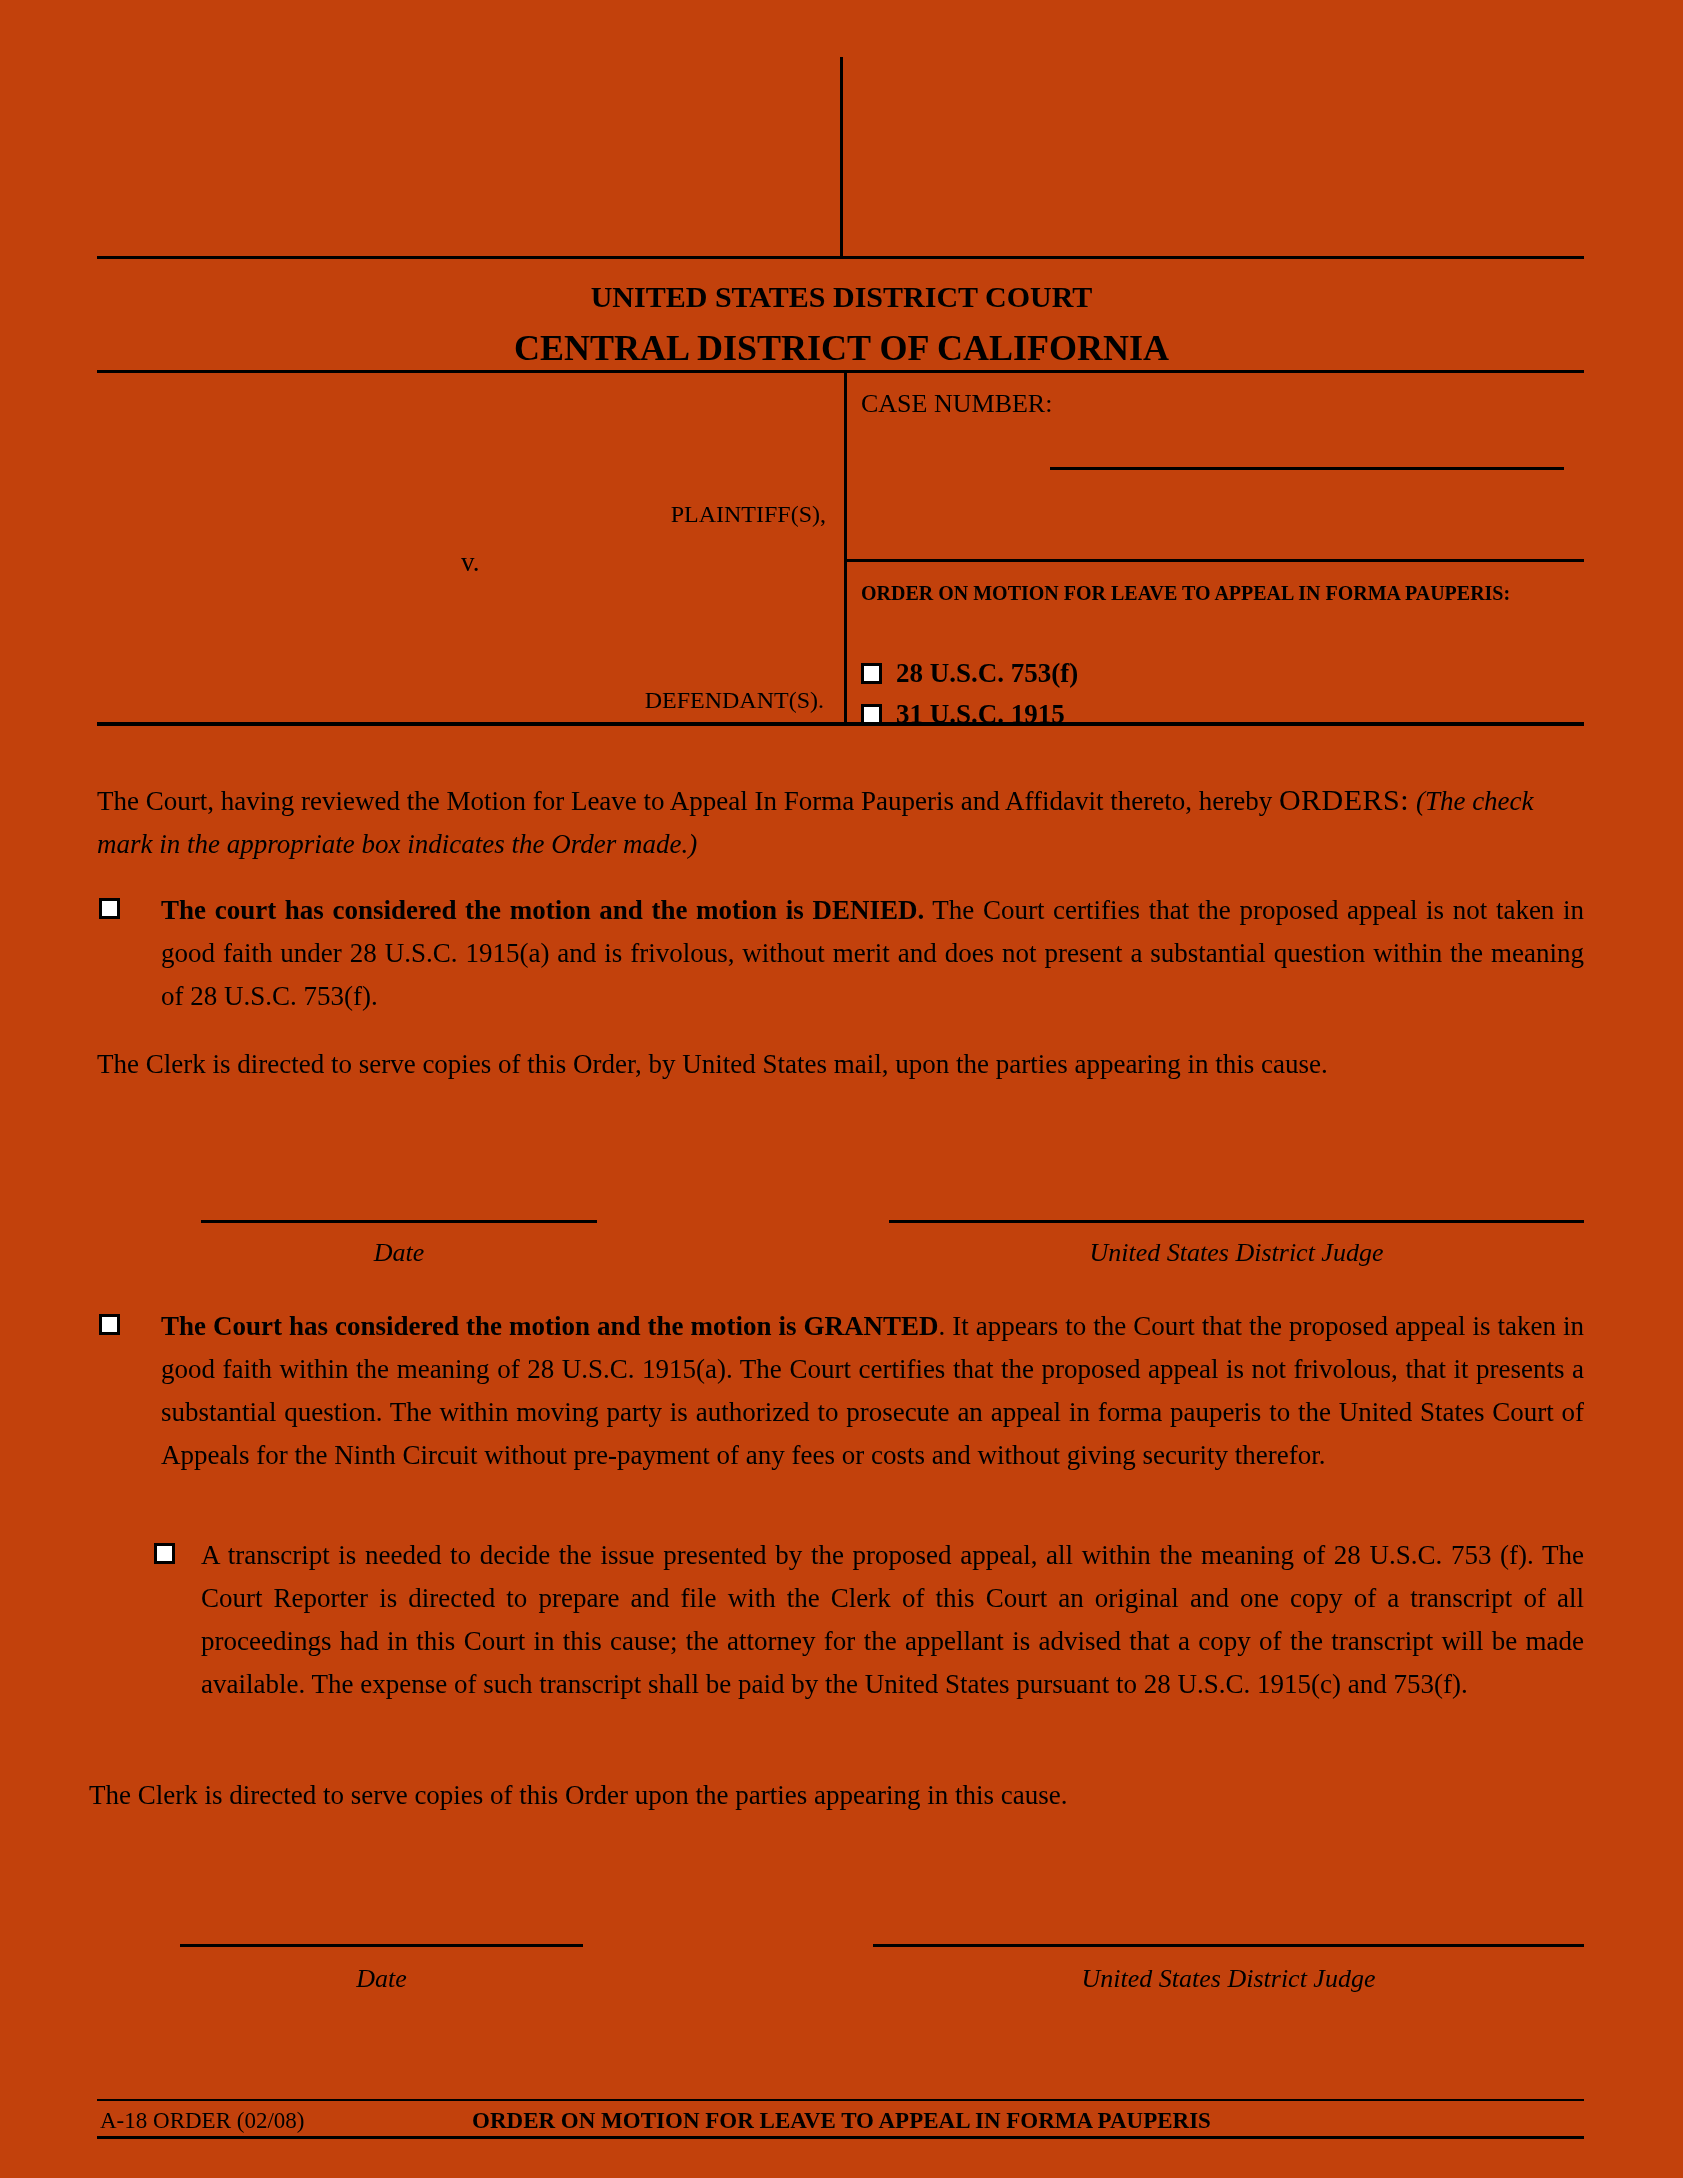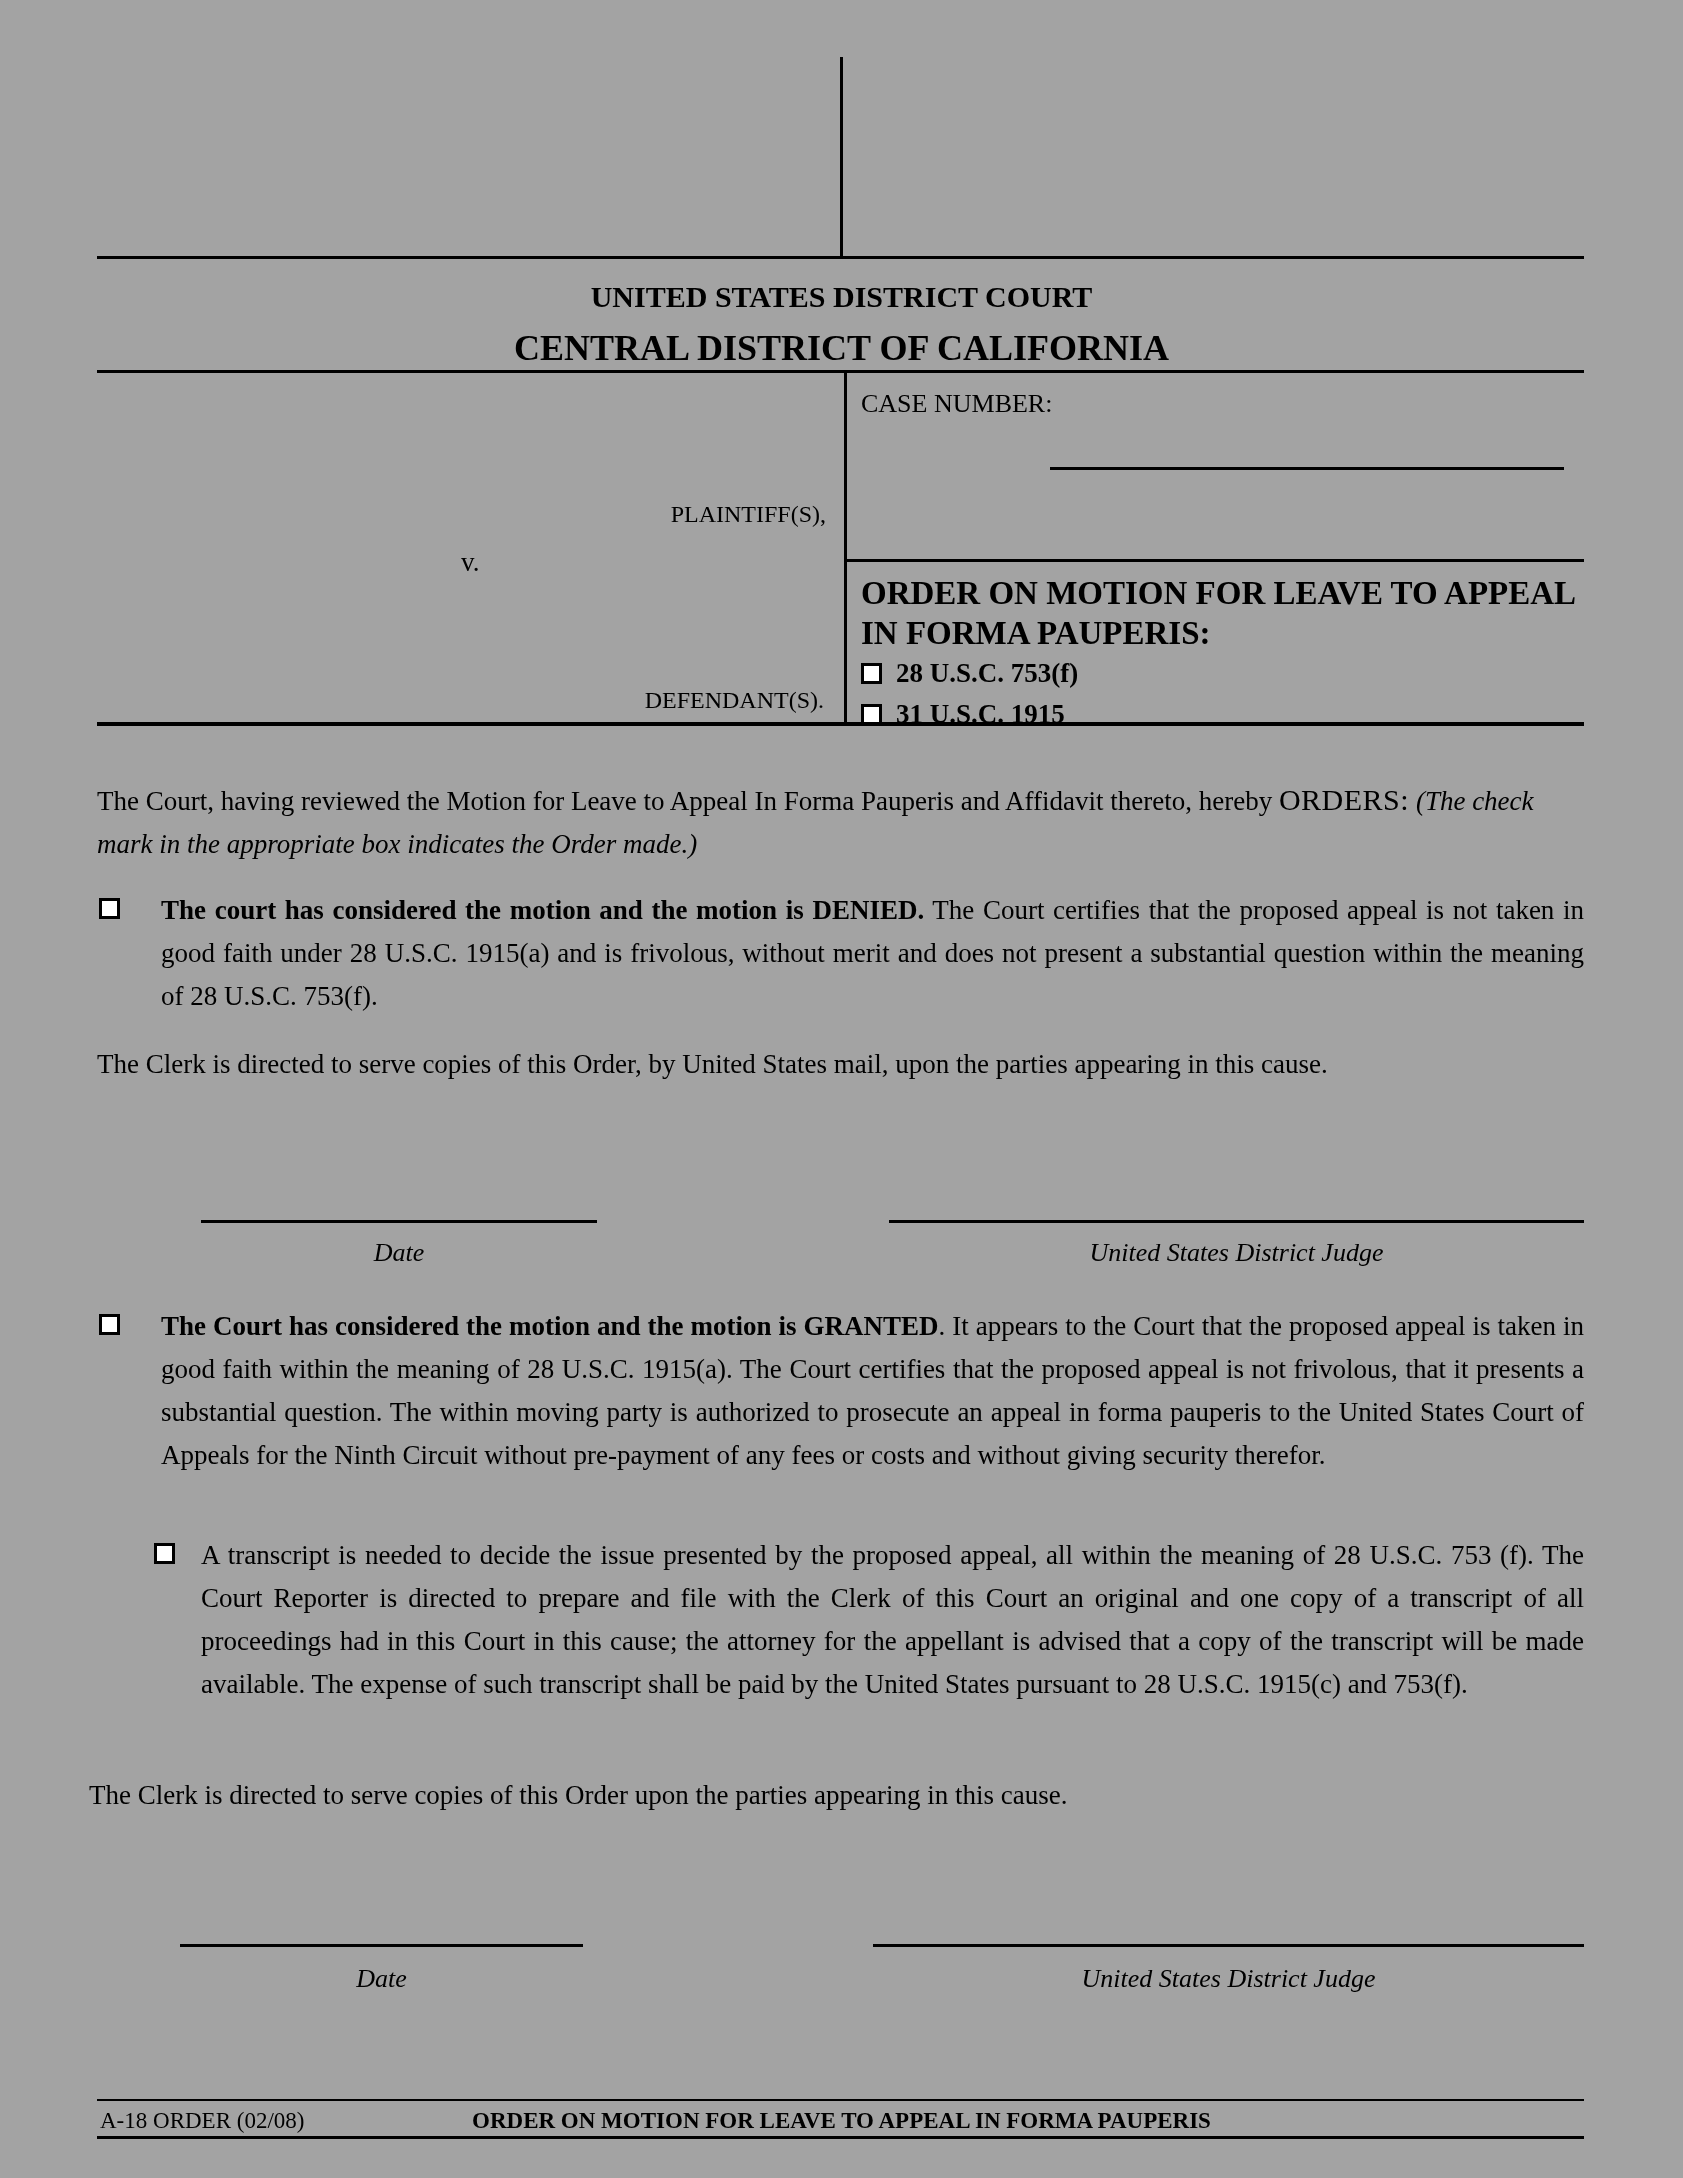--- a/index.html
+++ b/index.html
@@ -1,21 +1,21 @@
 <!DOCTYPE html>
 <html><head>
 <meta charset="utf-8">
 <style>
   * { margin:0; padding:0; box-sizing:border-box; }
   html,body { background:#e8e8e8; }
   .page {
     position:relative;
     width:1683px; height:2178px;
     margin:0 auto;
-    background:#a3a3a3;
+    background:#c2410c;
     color:#000;
     font-family:"Liberation Serif","DejaVu Serif",serif;
     font-size:27px;
     line-height:42px;
   }
   .abs { position:absolute; }
   .b { font-weight:bold; }
   .i { font-style:italic; }
   .center { text-align:center; }
   .rule { position:absolute; background:#000; }
@@ -53,21 +53,21 @@
     <div class="abs" style="left:0; top:0; width:747px; height:100%;">
       <div class="abs" style="right:18px; top:127px; font-size:24px; line-height:28px;">PLAINTIFF(S),</div>
       <div class="abs" style="left:364px; top:174px; font-size:27px; line-height:30px;">v.</div>
       <div class="abs" style="right:20px; bottom:8px; font-size:24px; line-height:28px;margin-left:12px;">DEFENDANT(S).</div>
     </div>
 
     <div class="abs" style="left:747px; top:0; right:0; height:100%; border-left:3px solid #000;">
       <div class="abs" style="left:14px; top:16px; font-size:26px; line-height:30px;">CASE NUMBER:</div>
       <div class="abs" style="left:203px; right:20px; top:69px; height:28px; border-bottom:3px solid #000; font-size:26px;"></div>
       <div class="rule" style="left:0; right:0; top:186px; height:3px;"></div>
-      <div class="abs b" style="left:14px; right:8px; top:200px; font-size:33px; line-height:40px;font-family:Liberation Serif, serif;">ORDER ON MOTION FOR LEAVE TO APPEAL IN FORMA PAUPERIS:</div>
+      <div class="abs b" style="left:14px; right:8px; top:200px; font-size:20px; line-height:40px;font-family:Liberation Serif, serif;">ORDER ON MOTION FOR LEAVE TO APPEAL IN FORMA PAUPERIS:</div>
       <div class="statute-option" style="top:279px;">
         <span class="cb"></span><span>28 U.S.C. 753(f)</span>
       </div>
       <div class="statute-option" style="top:320px;">
         <span class="cb"></span><span>31 U.S.C. 1915</span>
       </div>
     </div>
   </div>
 
   <div class="abs" style="left:97px; top:778px; width:1487px; line-height:43px;">

